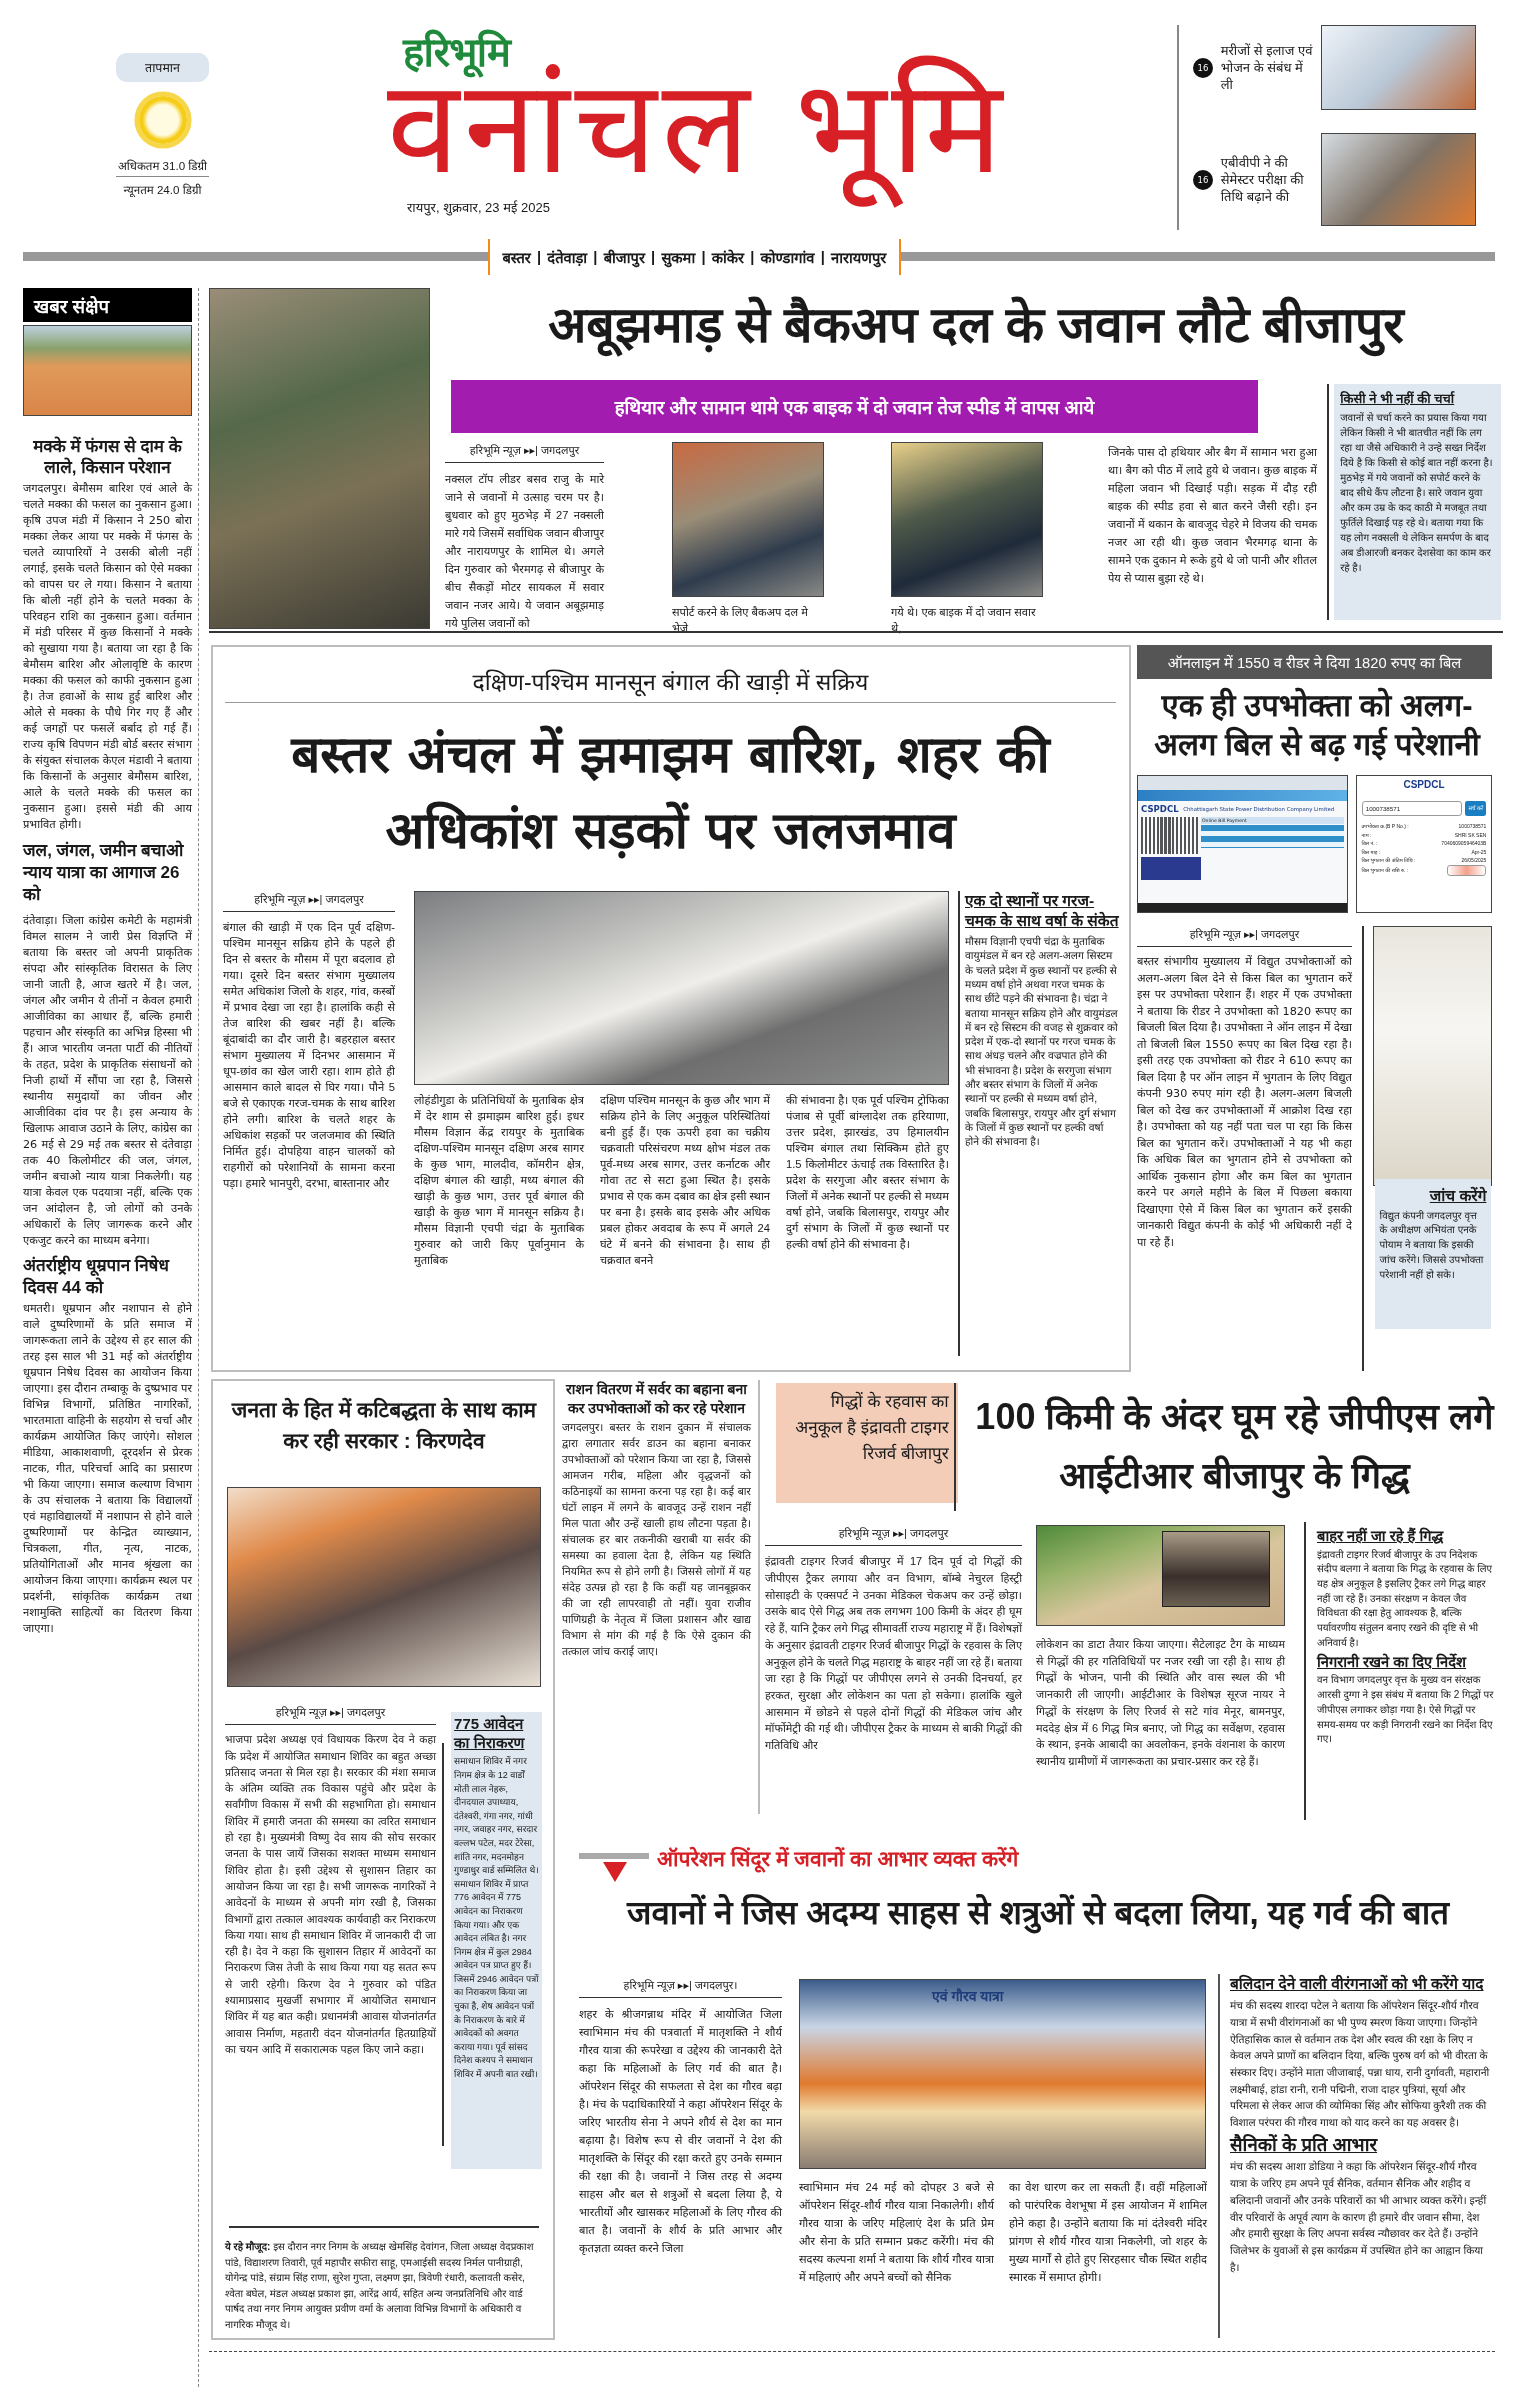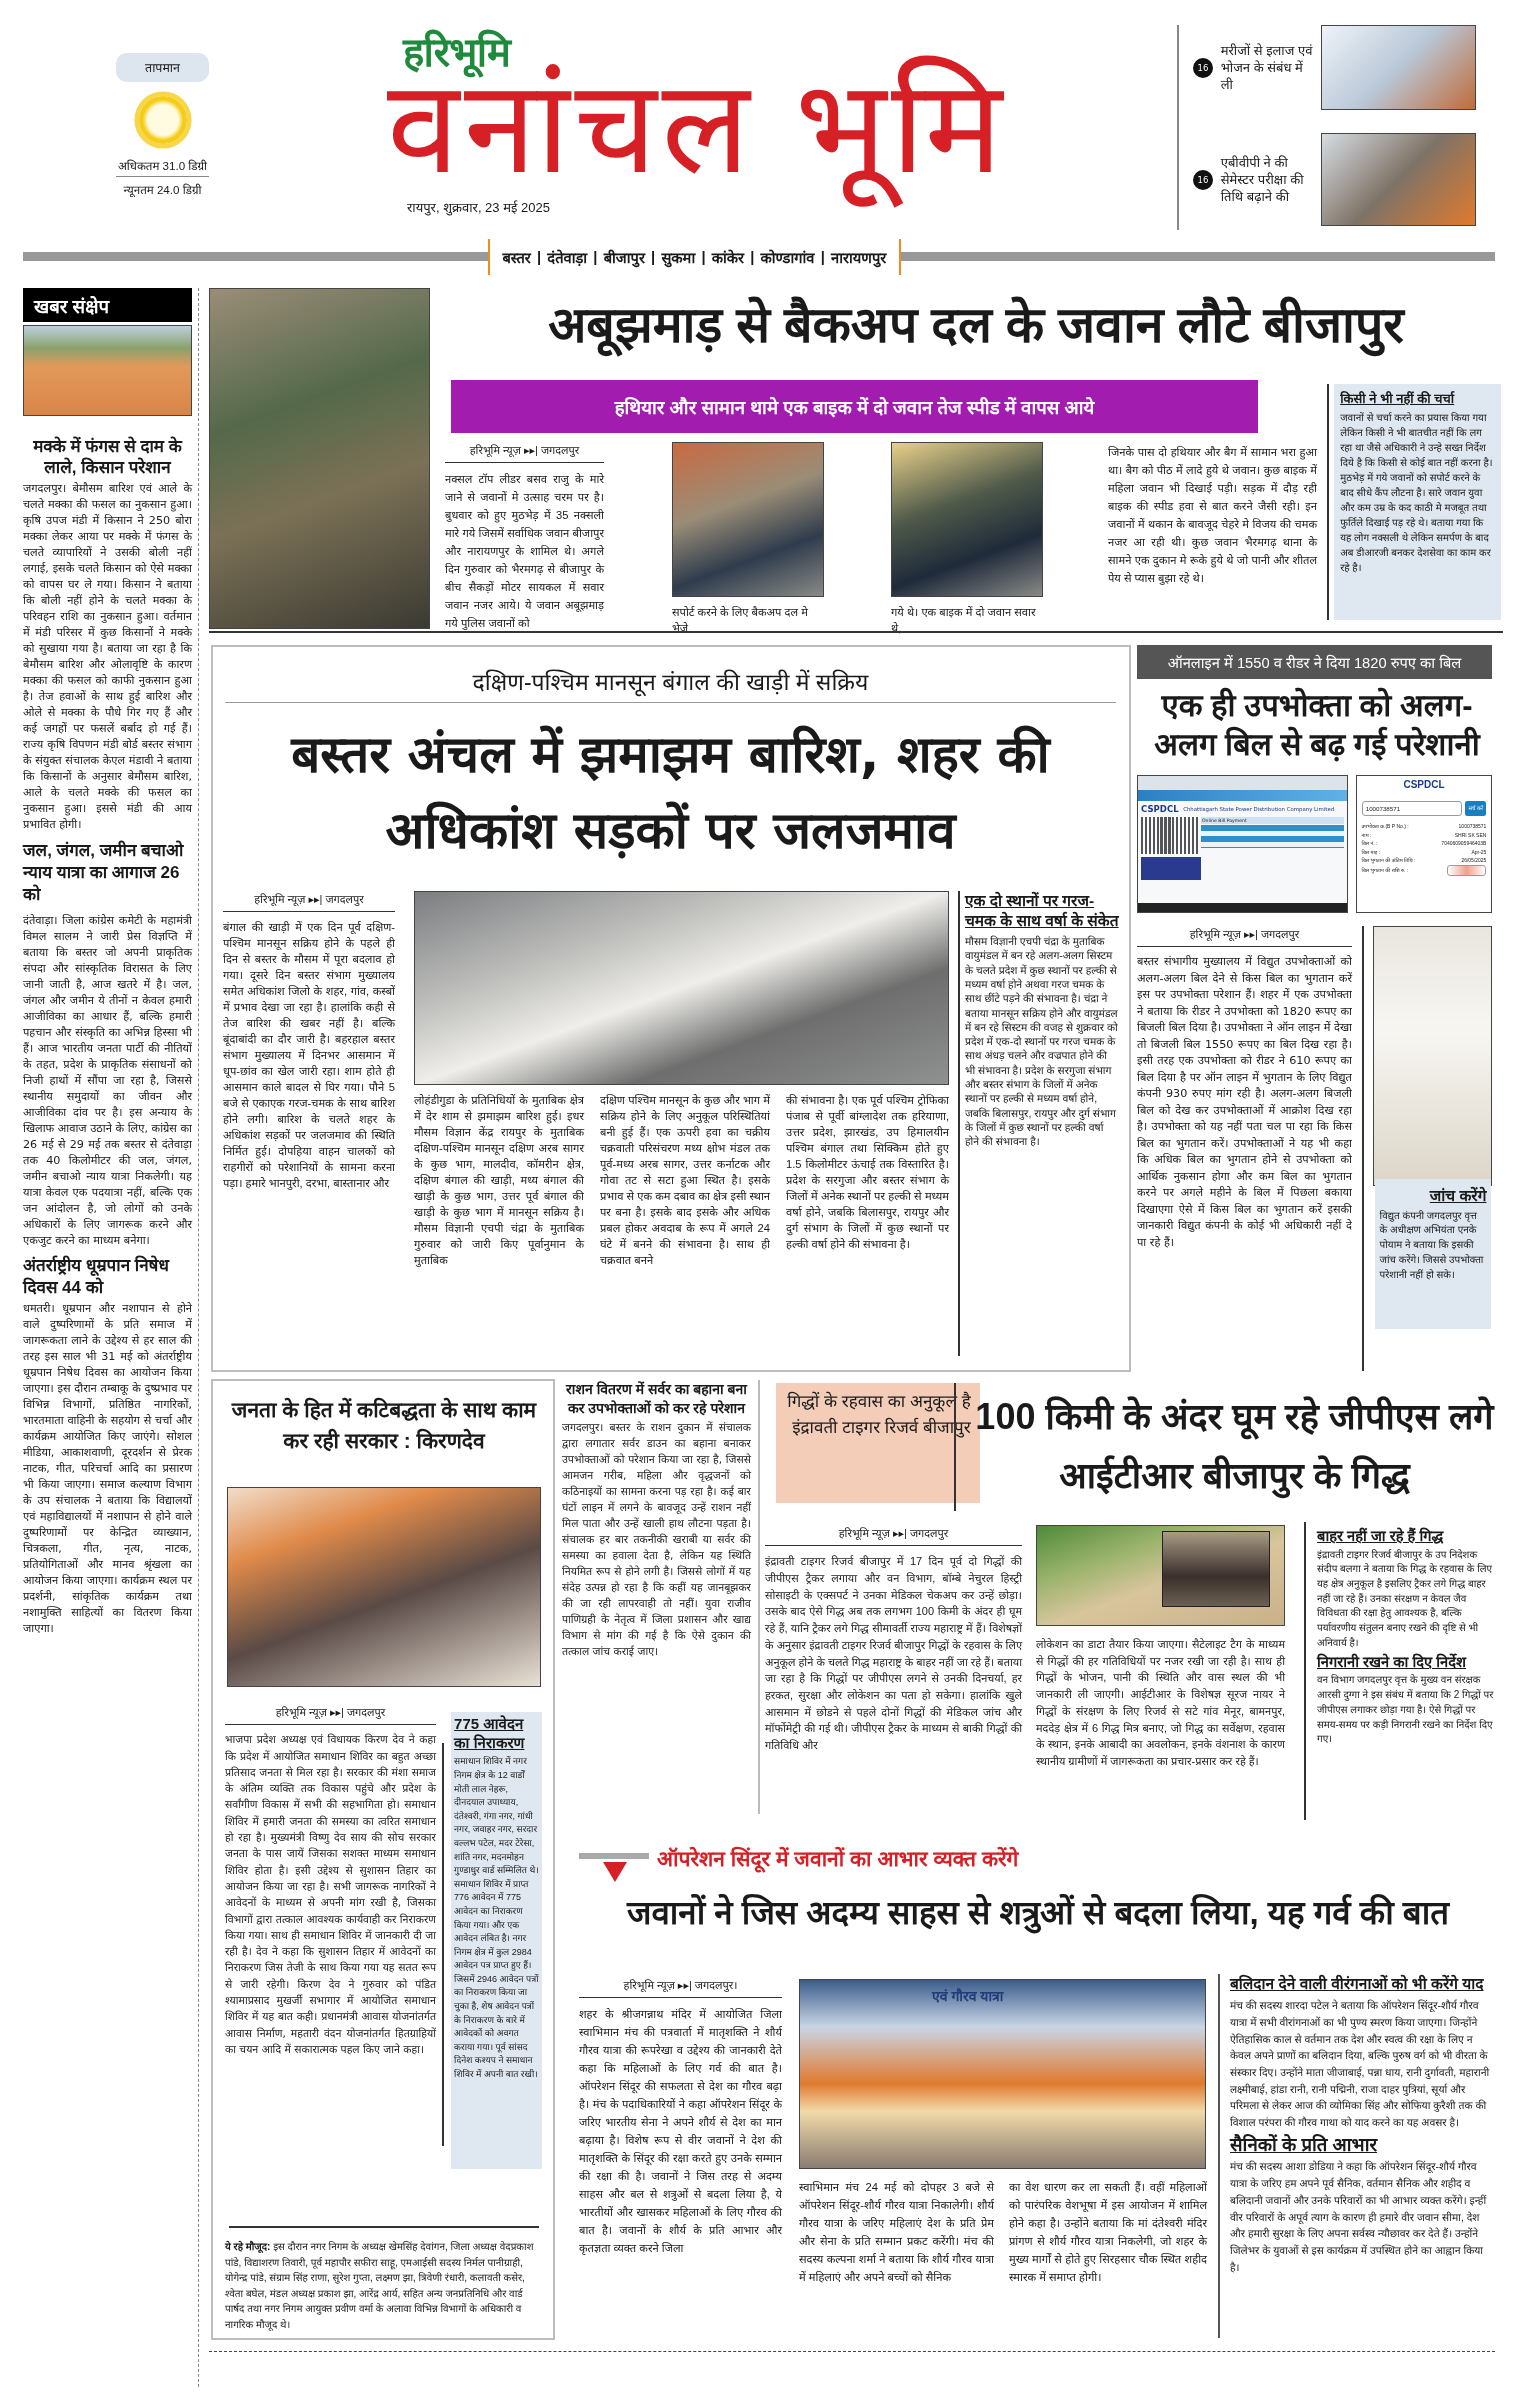--- a/index.html
+++ b/index.html
@@ -67,21 +67,21 @@
   <div style="font-family:'Liberation Sans',sans-serif;font-weight:bold;font-size:17px;line-height:22px;margin-top:6.2px;">अंतर्राष्ट्रीय धूम्रपान निषेध दिवस 44 को</div>
   <div class="txt" style="margin-top:1.5px;font-size:11.2px;line-height:16px;">धमतरी। धूम्रपान और नशापान से होने वाले दुष्परिणामों के प्रति समाज में जागरूकता लाने के उद्देश्य से हर साल की तरह इस साल भी 31 मई को अंतर्राष्ट्रीय धूम्रपान निषेध दिवस का आयोजन किया जाएगा। इस दौरान तम्बाकू के दुष्प्रभाव पर विभिन्न विभागों, प्रतिष्ठित नागरिकों, भारतमाता वाहिनी के सहयोग से चर्चा और कार्यक्रम आयोजित किए जाएंगे। सोशल मीडिया, आकाशवाणी, दूरदर्शन से प्रेरक नाटक, गीत, परिचर्चा आदि का प्रसारण भी किया जाएगा। समाज कल्याण विभाग के उप संचालक ने बताया कि विद्यालयों एवं महाविद्यालयों में नशापान से होने वाले दुष्परिणामों पर केन्द्रित व्याख्यान, चित्रकला, गीत, नृत्य, नाटक, प्रतियोगिताओं और मानव श्रृंखला का आयोजन किया जाएगा। कार्यक्रम स्थल पर प्रदर्शनी, सांकृतिक कार्यक्रम तथा नशामुक्ति साहित्यों का वितरण किया जाएगा।</div>
 </div>
 <div class="abs" style="left:198px;top:288px;width:0.8px;height:2099px;border-left:0.8px dashed #888;"></div>
 
 <div class="photo abs" style="left:209px;top:288px;width:221px;height:341px;background:linear-gradient(160deg,#9a8d78 0%,#55694a 35%,#7b7156 60%,#3b3a33 100%);"></div>
 <div class="abs" style="left:449px;top:293px;width:1054px;font-family:'Liberation Sans',sans-serif;font-weight:bold;font-size:50px;line-height:65px;text-align:center;">अबूझमाड़ से बैकअप दल के जवान लौटे बीजापुर</div>
 <div class="abs" style="left:451px;top:380px;width:807px;height:53px;background:#a21caf;color:#fff;font-family:'Liberation Sans',sans-serif;font-size:18.6px;font-weight:bold;display:flex;align-items:center;justify-content:center;text-align:center;">हथियार और सामान थामे एक बाइक में दो जवान तेज स्पीड में वापस आये</div>
 <div class="abs" style="left:445px;top:442px;width:159px;">
   <div class="byline">हरिभूमि न्यूज़ ▸▸| जगदलपुर</div>
-  <div class="cond" style="text-align:justify;font-size:11.2px;line-height:18px;">नक्सल टॉप लीडर बसव राजु के मारे जाने से जवानों मे उत्साह चरम पर है। बुधवार को हुए मुठभेड़ में 35 नक्सली मारे गये जिसमें सर्वाधिक जवान बीजापुर और नारायणपुर के शामिल थे। अगले दिन गुरुवार को भैरमगढ़ से बीजापुर के बीच सैकड़ों मोटर सायकल में सवार जवान नजर आये। ये जवान अबूझमाड़ गये पुलिस जवानों को</div>
+  <div class="cond" style="text-align:justify;font-size:11.2px;line-height:18px;">नक्सल टॉप लीडर बसव राजु के मारे जाने से जवानों मे उत्साह चरम पर है। बुधवार को हुए मुठभेड़ में 27 नक्सली मारे गये जिसमें सर्वाधिक जवान बीजापुर और नारायणपुर के शामिल थे। अगले दिन गुरुवार को भैरमगढ़ से बीजापुर के बीच सैकड़ों मोटर सायकल में सवार जवान नजर आये। ये जवान अबूझमाड़ गये पुलिस जवानों को</div>
 </div>
 <div class="photo abs" style="left:672px;top:442px;width:152px;height:155px;background:linear-gradient(160deg,#c96a42 0%,#9a8d77 40%,#2f3c4d 70%,#8a8a86 100%);"></div>
 <div class="abs cond" style="left:672px;top:604px;width:155px;font-size:11.2px;">सपोर्ट करने के लिए बैकअप दल मे भेजे</div>
 <div class="photo abs" style="left:891px;top:442px;width:152px;height:155px;background:linear-gradient(160deg,#e8d08a 0%,#4f5a4a 40%,#1f2a3a 70%,#8a8a86 100%);"></div>
 <div class="abs cond" style="left:891px;top:604px;width:155px;font-size:11.2px;">गये थे। एक बाइक में दो जवान सवार थे,</div>
 <div class="abs cond" style="left:1108px;top:443px;width:209px;text-align:justify;font-size:11.2px;line-height:18px;">जिनके पास दो हथियार और बैग में सामान भरा हुआ था। बैग को पीठ में लादे हुये थे जवान। कुछ बाइक में महिला जवान भी दिखाई पड़ी। सड़क में दौड़ रही बाइक की स्पीड हवा से बात करने जैसी रही। इन जवानों में थकान के बावजूद चेहरे मे विजय की चमक नजर आ रही थी। कुछ जवान भैरमगढ़ थाना के सामने एक दुकान मे रूके हुये थे जो पानी और शीतल पेय से प्यास बुझा रहे थे।</div>
 <div class="abs vline" style="left:1327px;top:384px;height:236px;"></div>
 <div class="abs box-blue" style="left:1334px;top:384px;width:167px;height:236px;padding:4.6px 6.2px;">
   <div style="font-family:'Liberation Sans',sans-serif;font-weight:bold;font-size:13px;text-decoration:underline;">किसी ने भी नहीं की चर्चा</div>
   <div class="cond" style="font-size:10px;line-height:15px;margin-top:3.1px;">जवानों से चर्चा करने का प्रयास किया गया लेकिन किसी ने भी बातचीत नहीं कि लग रहा था जैसे अधिकारी ने उन्हे सख्त निर्देश दिये है कि किसी से कोई बात नहीं करना है। मुठभेड़ में गये जवानों को सपोर्ट करने के बाद सीधे कैंप लौटना है। सारे जवान युवा और कम उम्र के कद काठी मे मजबूत तथा फुर्तिले दिखाई पड़ रहे थे। बताया गया कि यह लोग नक्सली थे लेकिन समर्पण के बाद अब डीआरजी बनकर देशसेवा का काम कर रहे है।</div>
@@ -185,21 +185,21 @@
   <b>ये रहे मौजूद:</b>
   <span>इस दौरान नगर निगम के अध्यक्ष खेमसिंह देवांगन, जिला अध्यक्ष वेदप्रकाश पांडे, विद्याशरण तिवारी, पूर्व महापौर सफीरा साहू, एमआईसी सदस्य निर्मल पानीग्राही, योगेन्द्र पांडे, संग्राम सिंह राणा, सुरेश गुप्ता, लक्ष्मण झा, त्रिवेणी रंधारी, कलावती कसेर, श्वेता बघेल, मंडल अध्यक्ष प्रकाश झा, आरेंद्र आर्य, सहित अन्य जनप्रतिनिधि और वार्ड पार्षद तथा नगर निगम आयुक्त प्रवीण वर्मा के अलावा विभिन्न विभागों के अधिकारी व नागरिक मौजूद थे।</span>
 </div>
 
 <div class="abs" style="left:562px;top:1380px;width:189px;">
   <div style="font-family:'Liberation Sans',sans-serif;font-weight:bold;font-size:14px;line-height:19.4px;text-align:center;">राशन वितरण में सर्वर का बहाना बना कर उपभोक्ताओं को कर रहे परेशान</div>
   <div class="txt" style="font-size:10.7px;line-height:16px;margin-top:1.5px;">जगदलपुर। बस्तर के राशन दुकान में संचालक द्वारा लगातार सर्वर डाउन का बहाना बनाकर उपभोक्ताओं को परेशान किया जा रहा है, जिससे आमजन गरीब, महिला और वृद्धजनों को कठिनाइयों का सामना करना पड़ रहा है। कई बार घंटों लाइन में लगने के बावजूद उन्हें राशन नहीं मिल पाता और उन्हें खाली हाथ लौटना पड़ता है। संचालक हर बार तकनीकी खराबी या सर्वर की समस्या का हवाला देता है, लेकिन यह स्थिति नियमित रूप से होने लगी है। जिससे लोगों में यह संदेह उत्पन्न हो रहा है कि कहीं यह जानबूझकर की जा रही लापरवाही तो नहीं। युवा राजीव पाणिग्रही के नेतृत्व में जिला प्रशासन और खाद्य विभाग से मांग की गई है कि ऐसे दुकान की तत्काल जांच कराई जाए।</div>
 </div>
 <div class="abs vline" style="left:758px;top:1380px;height:434px;background:#bbb;"></div>
 
-<div class="abs" style="left:776px;top:1383px;width:204px;height:120px;background:#f3cdb8;padding:6.2px 9.3px;font-family:'Liberation Sans',sans-serif;font-size:17px;line-height:26px;text-align:right;">गिद्धों के रहवास का अनुकूल है इंद्रावती टाइगर रिजर्व बीजापुर</div>
+<div class="abs" style="left:776px;top:1383px;width:182px;height:120px;background:#f3cdb8;padding:6.2px 9.3px;font-family:'Liberation Sans',sans-serif;font-size:17px;line-height:26px;text-align:right;">गिद्धों के रहवास का अनुकूल है इंद्रावती टाइगर रिजर्व बीजापुर</div>
 <div class="abs vline" style="left:954px;top:1383px;height:128px;"></div>
 <div class="abs" style="left:967px;top:1387px;width:535px;font-family:'Liberation Sans',sans-serif;font-weight:bold;font-size:36px;line-height:59px;text-align:center;">100 किमी के अंदर घूम रहे जीपीएस लगे आईटीआर बीजापुर के गिद्ध</div>
 <div class="abs" style="left:765px;top:1525px;width:257px;">
   <div class="byline">हरिभूमि न्यूज़ ▸▸| जगदलपुर</div>
   <div class="cond" style="text-align:justify;font-size:11px;line-height:16.7px;">इंद्रावती टाइगर रिजर्व बीजापुर में 17 दिन पूर्व दो गिद्धों की जीपीएस ट्रैकर लगाया और वन विभाग, बॉम्बे नेचुरल हिस्ट्री सोसाइटी के एक्सपर्ट ने उनका मेडिकल चेकअप कर उन्हें छोड़ा। उसके बाद ऐसे गिद्ध अब तक लगभग 100 किमी के अंदर ही घूम रहे हैं, यानि ट्रैकर लगे गिद्ध सीमावर्ती राज्य महाराष्ट्र में हैं। विशेषज्ञों के अनुसार इंद्रावती टाइगर रिजर्व बीजापुर गिद्धों के रहवास के लिए अनुकूल होने के चलते गिद्ध महाराष्ट्र के बाहर नहीं जा रहे हैं। बताया जा रहा है कि गिद्धों पर जीपीएस लगने से उनकी दिनचर्या, हर हरकत, सुरक्षा और लोकेशन का पता हो सकेगा। हालांकि खुले आसमान में छोडने से पहले दोनों गिद्धों की मेडिकल जांच और मॉर्फोमेट्री की गई थी। जीपीएस ट्रैकर के माध्यम से बाकी गिद्धों की गतिविधि और</div>
 </div>
 <div class="photo abs" style="left:1036px;top:1525px;width:249px;height:101px;background:linear-gradient(160deg,#4f8a3a 0%,#9ab36b 30%,#d9c59d 55%,#c9b08a 100%);">
   <div style="position:absolute;right:14px;top:4.6px;width:108px;height:76px;background:linear-gradient(180deg,#a99b86,#3a2f2b 60%,#6b6152);border:0.8px solid #222;"></div>
 </div>
 <div class="abs cond" style="left:1036px;top:1636px;width:249px;text-align:justify;font-size:11px;line-height:16.7px;">लोकेशन का डाटा तैयार किया जाएगा। सैटेलाइट टैग के माध्यम से गिद्धों की हर गतिविधियों पर नजर रखी जा रही है। साथ ही गिद्धों के भोजन, पानी की स्थिति और वास स्थल की भी जानकारी ली जाएगी। आईटीआर के विशेषज्ञ सूरज नायर ने गिद्धों के संरक्षण के लिए रिजर्व से सटे गांव मेनूर, बामनपुर, मददेड़ क्षेत्र में 6 गिद्ध मित्र बनाए, जो गिद्ध का सर्वेक्षण, रहवास के स्थान, इनके आबादी का अवलोकन, इनके वंशनाश के कारण स्थानीय ग्रामीणों में जागरूकता का प्रचार-प्रसार कर रहे हैं।</div>

